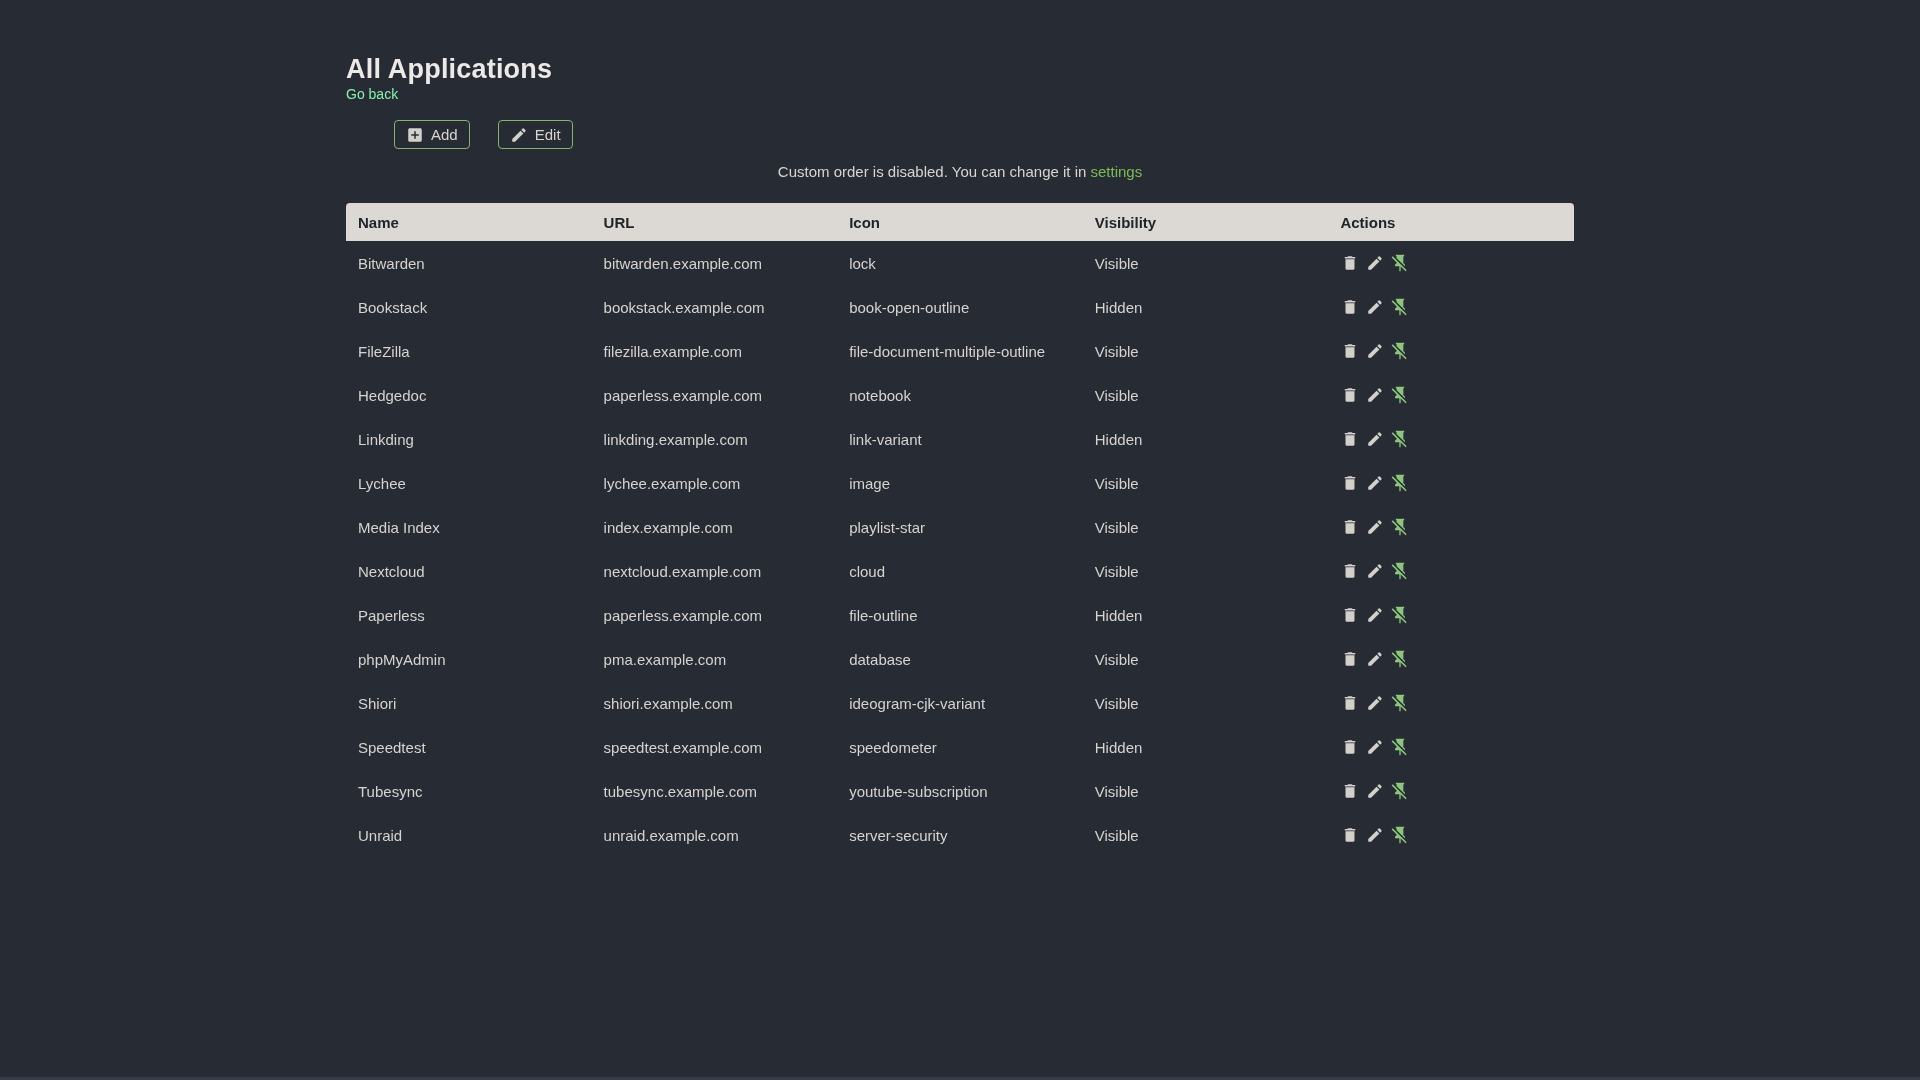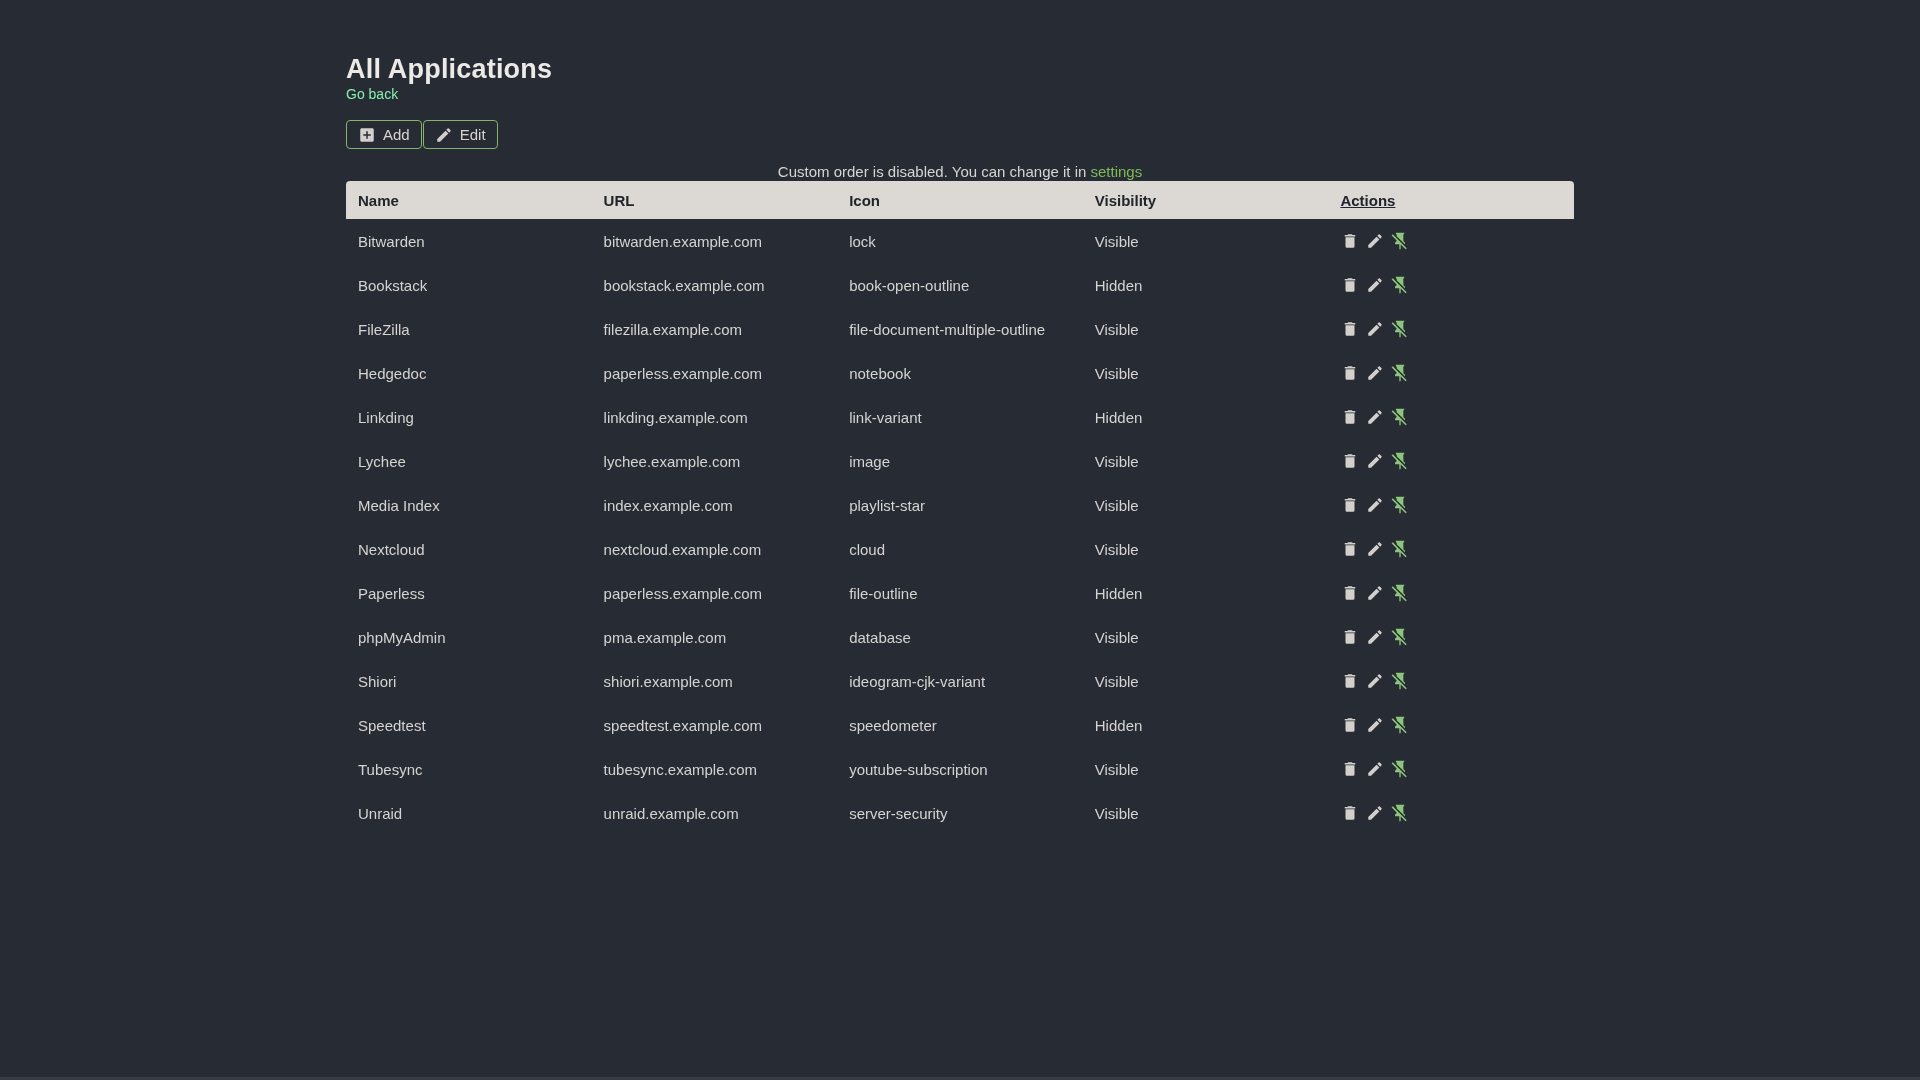--- a/index.html
+++ b/index.html
@@ -21,21 +21,21 @@
     line-height: 1.15;
   }
   .go-back {
     display: inline-block;
     font-size: 14px;
     color: #86efac;
     text-decoration: none;
     cursor: pointer;
   }
 
-  .toolbar { margin-top: 17px; display: flex; gap: 1px; }
+  .toolbar { margin-top: 17px; display: flex; gap: 28px; margin-left: 48px; }
   .btn {
     display: inline-flex;
     align-items: center;
     gap: 7px;
     padding: 4px 11px;
     height: 29px;
     background: transparent;
     border: 1px solid #84b56a;
     border-radius: 4px;
     color: #d8d5d1;
@@ -51,37 +51,37 @@
     font-size: 15px;
     color: #d8d5d1;
   }
   .notice a {
     color: #7dbb58;
     text-decoration: none;
     cursor: pointer;
   }
 
   table.apps {
-    margin-top: 1px;
+    margin-top: 23px;
     width: 100%;
     border-collapse: collapse;
     table-layout: fixed;
   }
   table.apps th {
     background: #dcd8d3;
     color: #20242b;
     font-size: 15px;
     font-weight: bold;
     text-align: left;
     height: 38px;
     padding: 0 12px;
     width: 20%;
   }
   table.apps th:first-child { border-radius: 4px 0 0 0; }
-  table.apps th:last-child  { border-radius: 0 4px 0 0; text-decoration: underline; }
+  table.apps th:last-child  { border-radius: 0 4px 0 0; }
   table.apps td {
     height: 44px;
     padding: 0 12px;
     font-size: 15px;
     color: #d6d3d0;
     vertical-align: middle;
     white-space: nowrap;
     overflow: hidden;
   }
   .cell-actions { display: flex; align-items: center; height: 44px; gap: 5px; }

